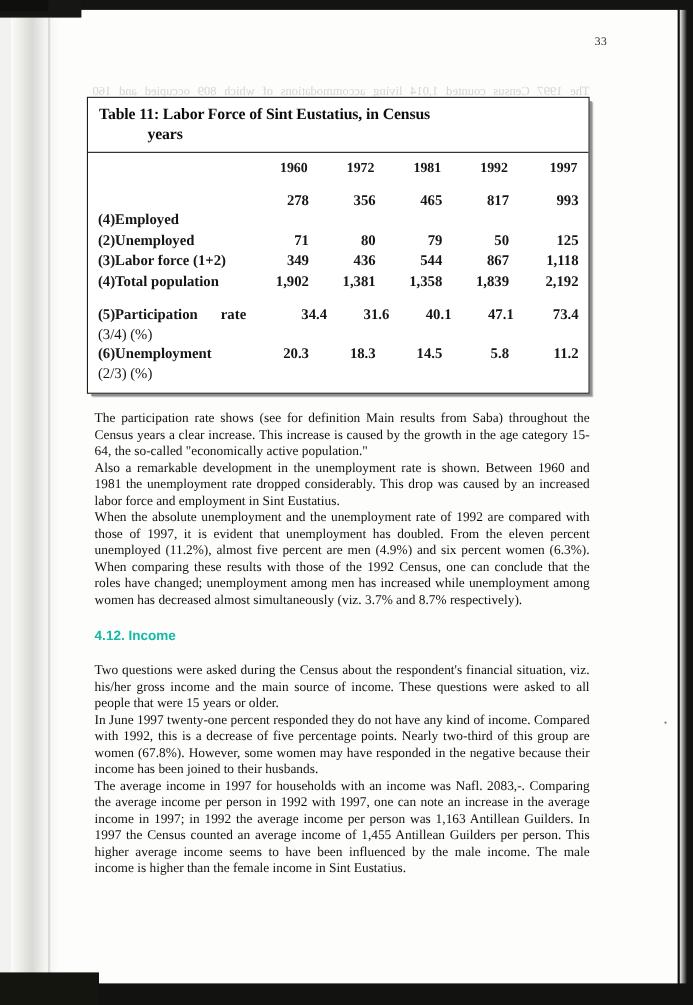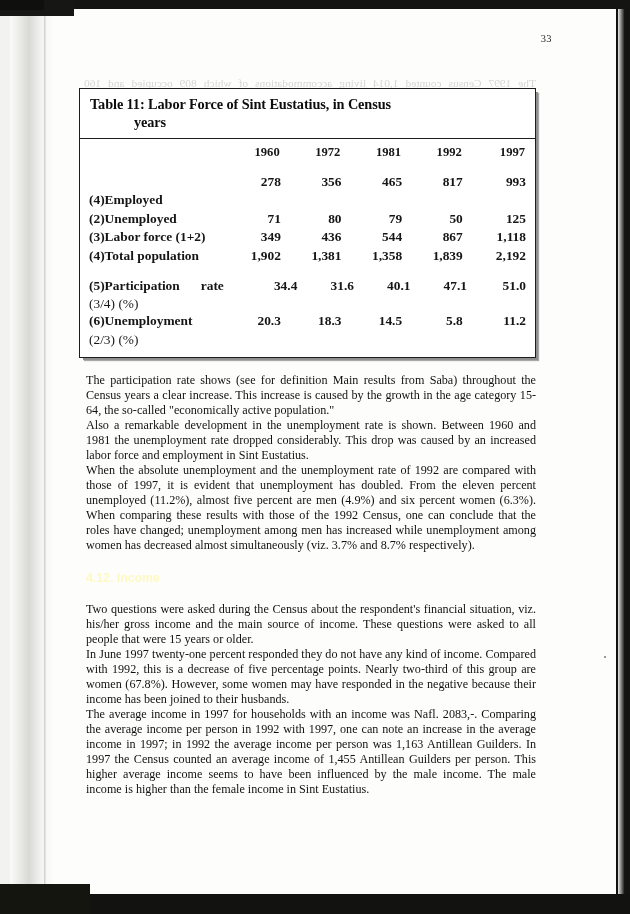--- a/index.html
+++ b/index.html
@@ -156,21 +156,21 @@
     text-align:justify;
     text-justify:inter-word;
     color:#111;
   }
   .head{
     position:absolute;
     left:86px;
     font-family:"Liberation Sans", sans-serif;
     font-weight:bold;
     font-size:12.3px;
-    color:#fef9c3;
+    color:#14b8a6;
   }
   .dot{
     position:absolute;
     width:2px;height:2px;background:#777;border-radius:50%;
   }
 </style>
 </head>
 <body>
 
 <div id="scan">
@@ -260,21 +260,21 @@
 
       <div class="trow">
         <div class="lbl spread">
           <span>(5)Participation</span>
           <span>rate</span>
         </div>
         <div class="cell">34.4</div>
         <div class="cell">31.6</div>
         <div class="cell">40.1</div>
         <div class="cell">47.1</div>
-        <div class="cell wide">51.0</div>
+        <div class="cell wide">73.4</div>
       </div>
       <div class="sub">(3/4) (%)</div>
 
       <div class="trow">
         <div class="lbl">(6)Unemployment</div>
         <div class="cell">20.3</div>
         <div class="cell">18.3</div>
         <div class="cell">14.5</div>
         <div class="cell">5.8</div>
         <div class="cell wide">11.2</div>

